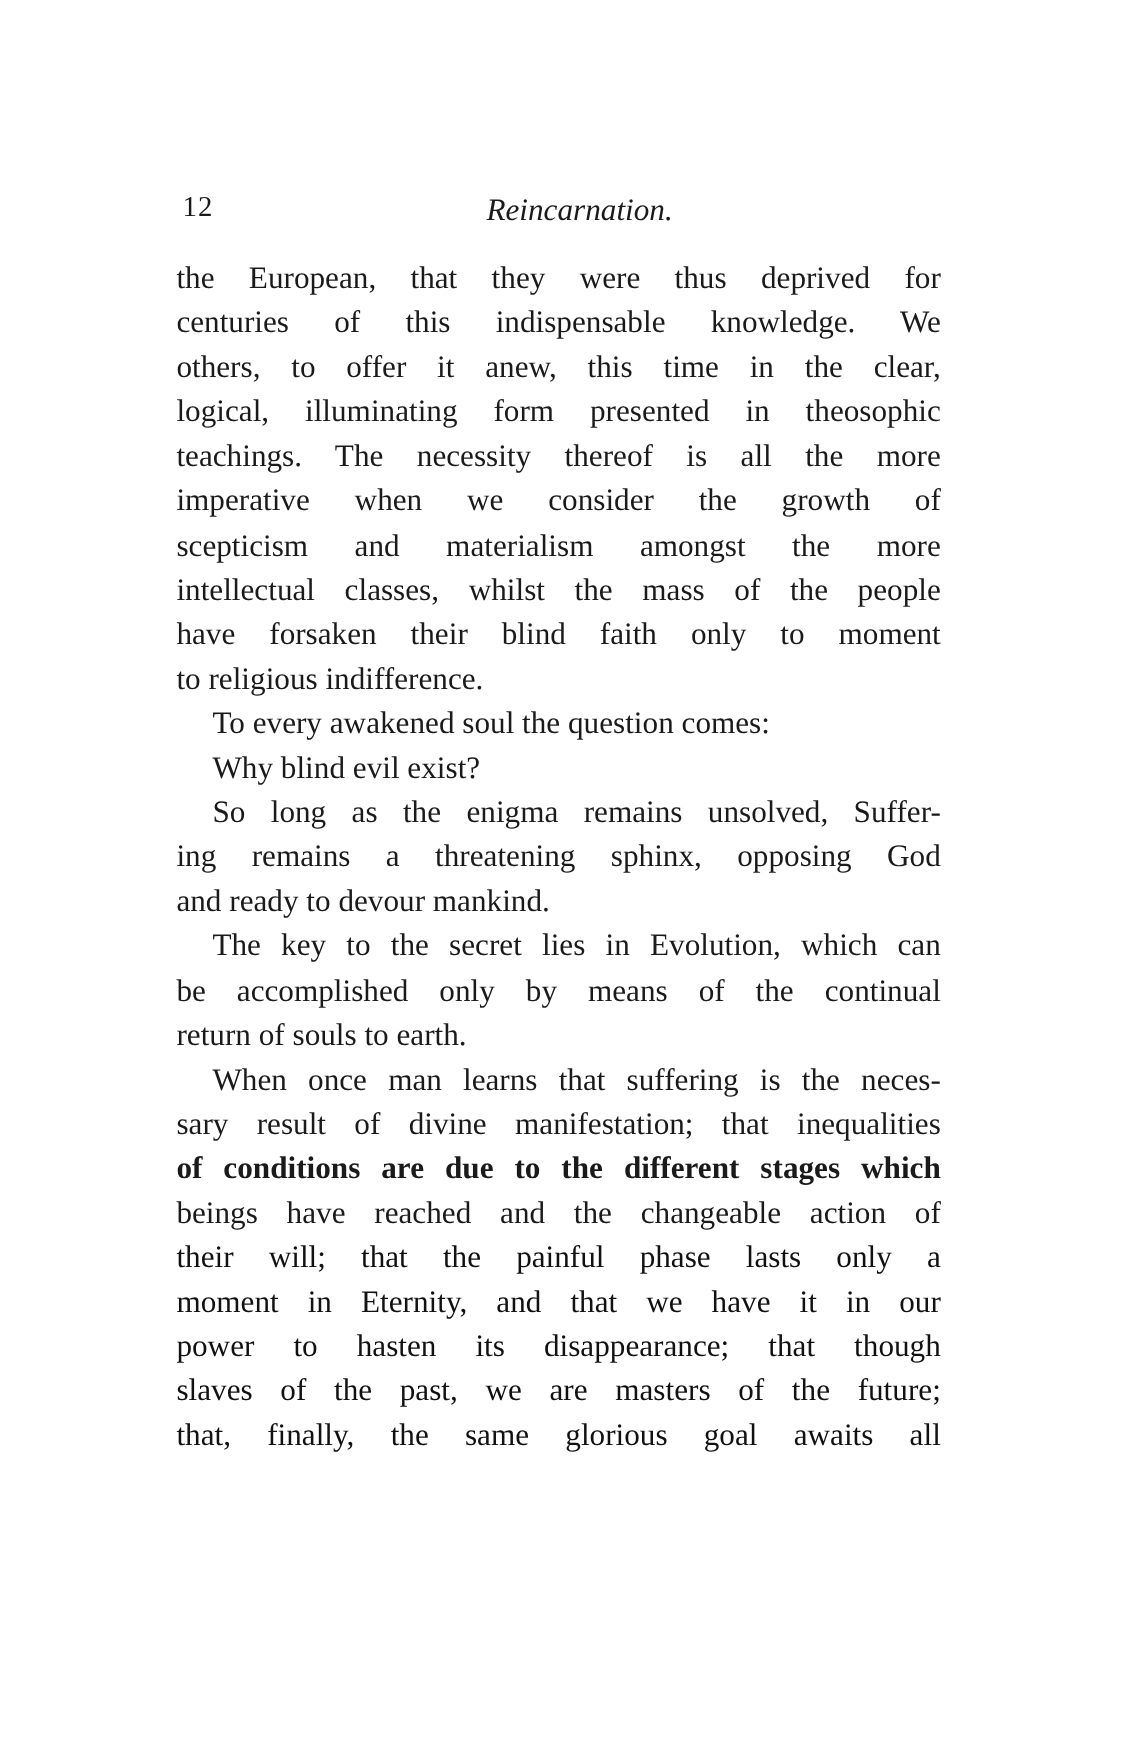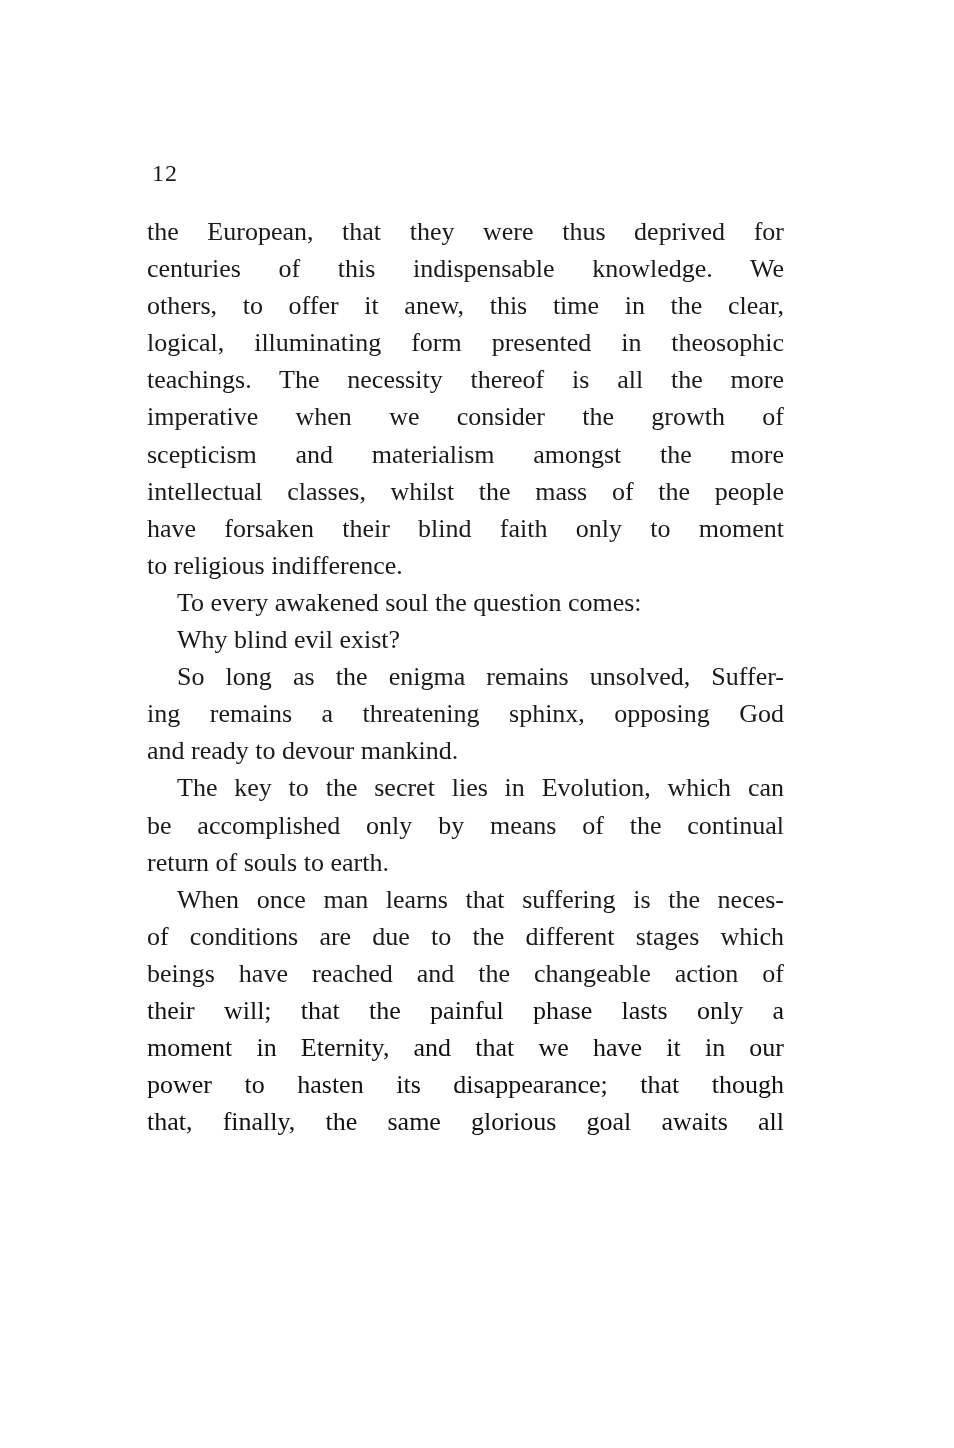--- a/index.html
+++ b/index.html
@@ -71,20 +71,21 @@
     .line.fine {
       color: #111111;
     }
   </style>
 </head>
 <body>
 
 <div class="page">
   <div class="running-head">
     <span class="page-number">12</span>
+    <span class="running-title">Reincarnation.</span>
   </div>
 
   <div class="body-text">
 
     <span class="line" style="white-space: normal;">the European, that they were thus deprived for</span>
     <span class="line" style="white-space: normal;">centuries of this indispensable knowledge. We</span>
     <span class="line" style="white-space: normal;">others, to offer it anew, this time in the clear,</span>
     <span class="line" style="white-space: normal;">logical, illuminating form presented in theosophic</span>
     <span class="line" style="white-space: normal;">teachings. The necessity thereof is all the more</span>
     <span class="line" style="white-space: normal;">imperative when we consider the growth of</span>
@@ -99,20 +100,22 @@
 
     <span class="line indent" style="white-space: normal;">So long as the enigma remains unsolved, Suffer-</span>
     <span class="line" style="white-space: normal;">ing remains a threatening sphinx, opposing God</span>
     <span class="line last" style="white-space: normal;">and ready to devour mankind.</span>
 
     <span class="line indent" style="white-space: normal;">The key to the secret lies in Evolution, which can</span>
     <span class="line" style="white-space: normal;">be accomplished only by means of the continual</span>
     <span class="line last" style="white-space: normal;">return of souls to earth.</span>
 
     <span class="line indent" style="white-space: normal;">When once man learns that suffering is the neces-</span>
-    <span class="line" style="white-space: normal;">of conditions are due to the different stages which</span>
+    <span class="line" style="white-space: normal;">sary result of divine manifestation; that inequalities</span>
+    <span class="line" style="white-space: normal; font-weight: bold;">of conditions are due to the different stages which</span>
     <span class="line" style="white-space: normal;">beings have reached and the changeable action of</span>
     <span class="line fine" style="white-space: normal;">their will; that the painful phase lasts only a</span>
     <span class="line fine" style="white-space: normal;">moment in Eternity, and that we have it in our</span>
     <span class="line fine" style="white-space: normal;">power to hasten its disappearance; that though</span>
+    <span class="line fine" style="white-space: normal;">slaves of the past, we are masters of the future;</span>
     <span class="line fine" style="white-space: normal;">that, finally, the same glorious goal awaits all</span>
   </div>
 </div>
 
 </body></html>

